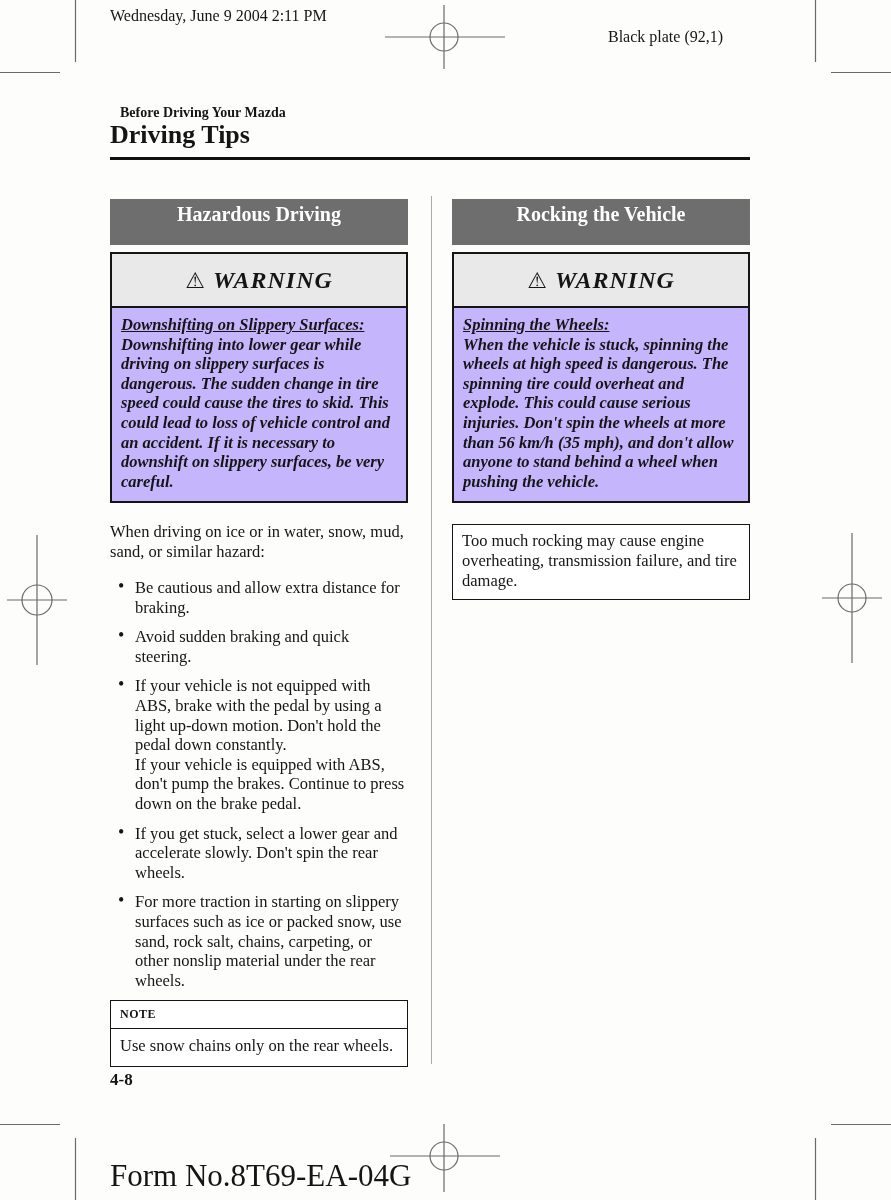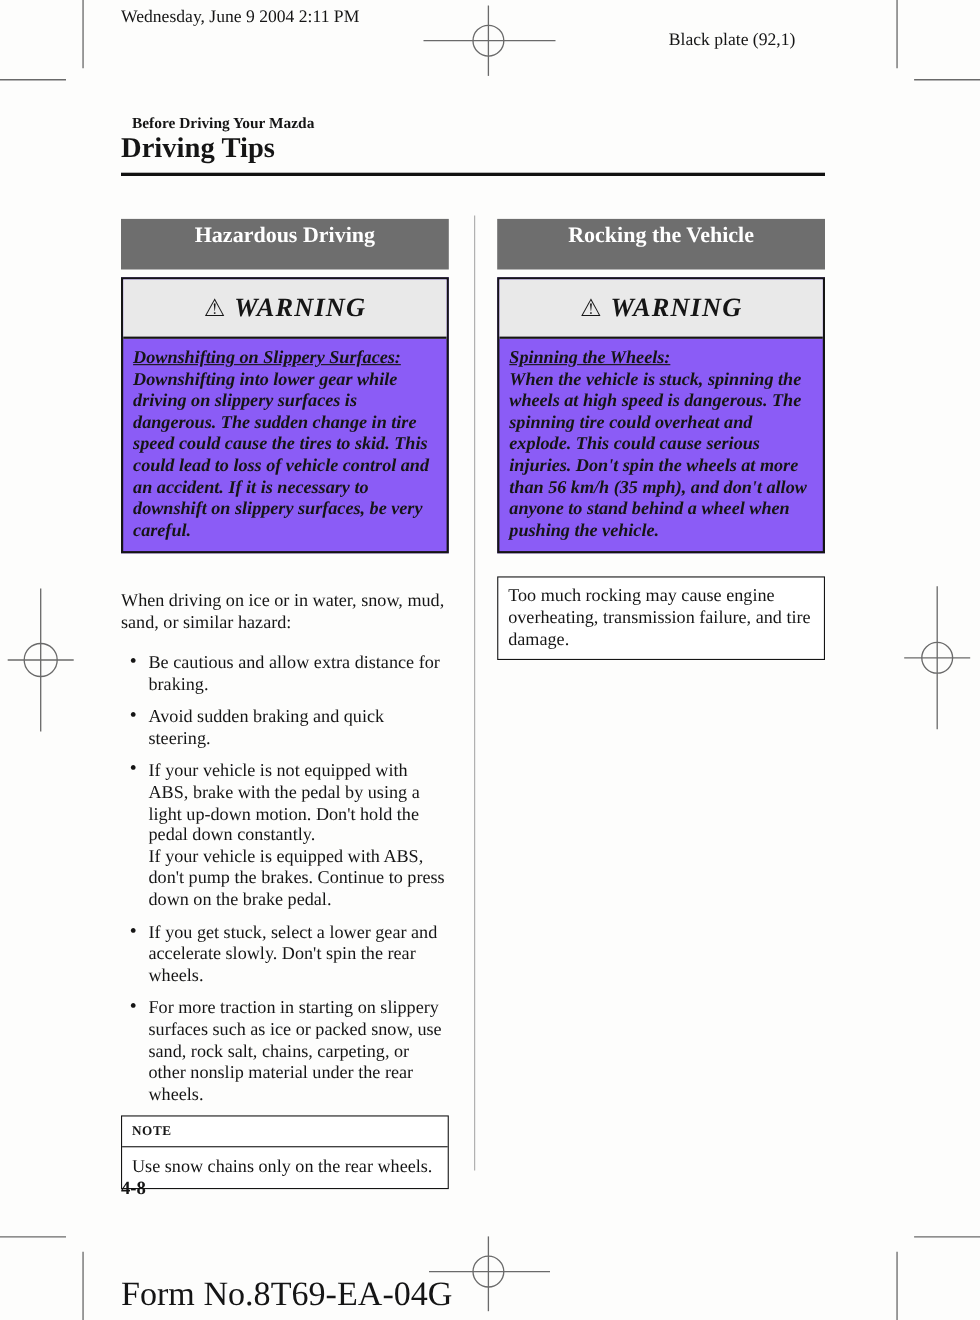--- a/index.html
+++ b/index.html
@@ -22,40 +22,40 @@
 
   
   .col{position:absolute;top:199px;width:298px;}
   .col-left{left:110px;}
   .col-right{left:452px;}
 
   .section-bar{
     height:46px;background:#6e6e6e;color:#fff;
     font-size:20px;font-weight:bold;text-align:center;line-height:31px;
   }
-  .alert-box{margin-top:7px;border:2px solid #151515;background:#8b5cf6;}
+  .alert-box{margin-top:7px;border:2px solid #151515;background:#c4b5fd;}
   .alert-head{
     background:#e9e9e9;border-bottom:2px solid #151515;
     text-align:center;padding:13px 0 12px;
     font-size:24px;font-weight:bold;font-style:italic;letter-spacing:1px;
   }
   .alert-head .tri{font-style:normal;font-family:"DejaVu Sans",sans-serif;font-size:22px;margin-right:7px;}
   .alert-body{padding:7px 9px 10px;font-size:16.5px;line-height:19.6px;font-weight:bold;font-style:italic;}
   .alert-heading{text-decoration:underline;}
 
   .caution-box{margin-top:21px;border:1.5px solid #151515;background:#fff;}
   .caution-head{
     border-bottom:1.5px solid #151515;text-align:center;padding:6px 0 5px;
     font-size:23px;font-weight:bold;letter-spacing:1px;
   }
   .caution-head .tri{font-family:"DejaVu Sans",sans-serif;font-size:21px;margin-right:6px;}
   .caution-body{padding:6px 9px 9px;font-size:16.5px;line-height:19.6px;}
 
   .para{font-size:16.5px;line-height:19.6px;}
-  .intro{margin-top:33px;}
+  .intro{margin-top:19px;}
   .after-caution{margin-top:21px;}
 
   ul.bullets{list-style:none;margin:9px 0 0;padding:0;}
   ul.bullets li{
     position:relative;padding-left:25px;margin-bottom:10px;
     font-size:16.5px;line-height:19.6px;white-space:pre-line;
   }
   ul.bullets li::before{content:"\2022";position:absolute;left:8px;top:-1px;font-size:18px;}
 
   .note-box{margin-top:8px;border:1.5px solid #151515;background:#fff;}

